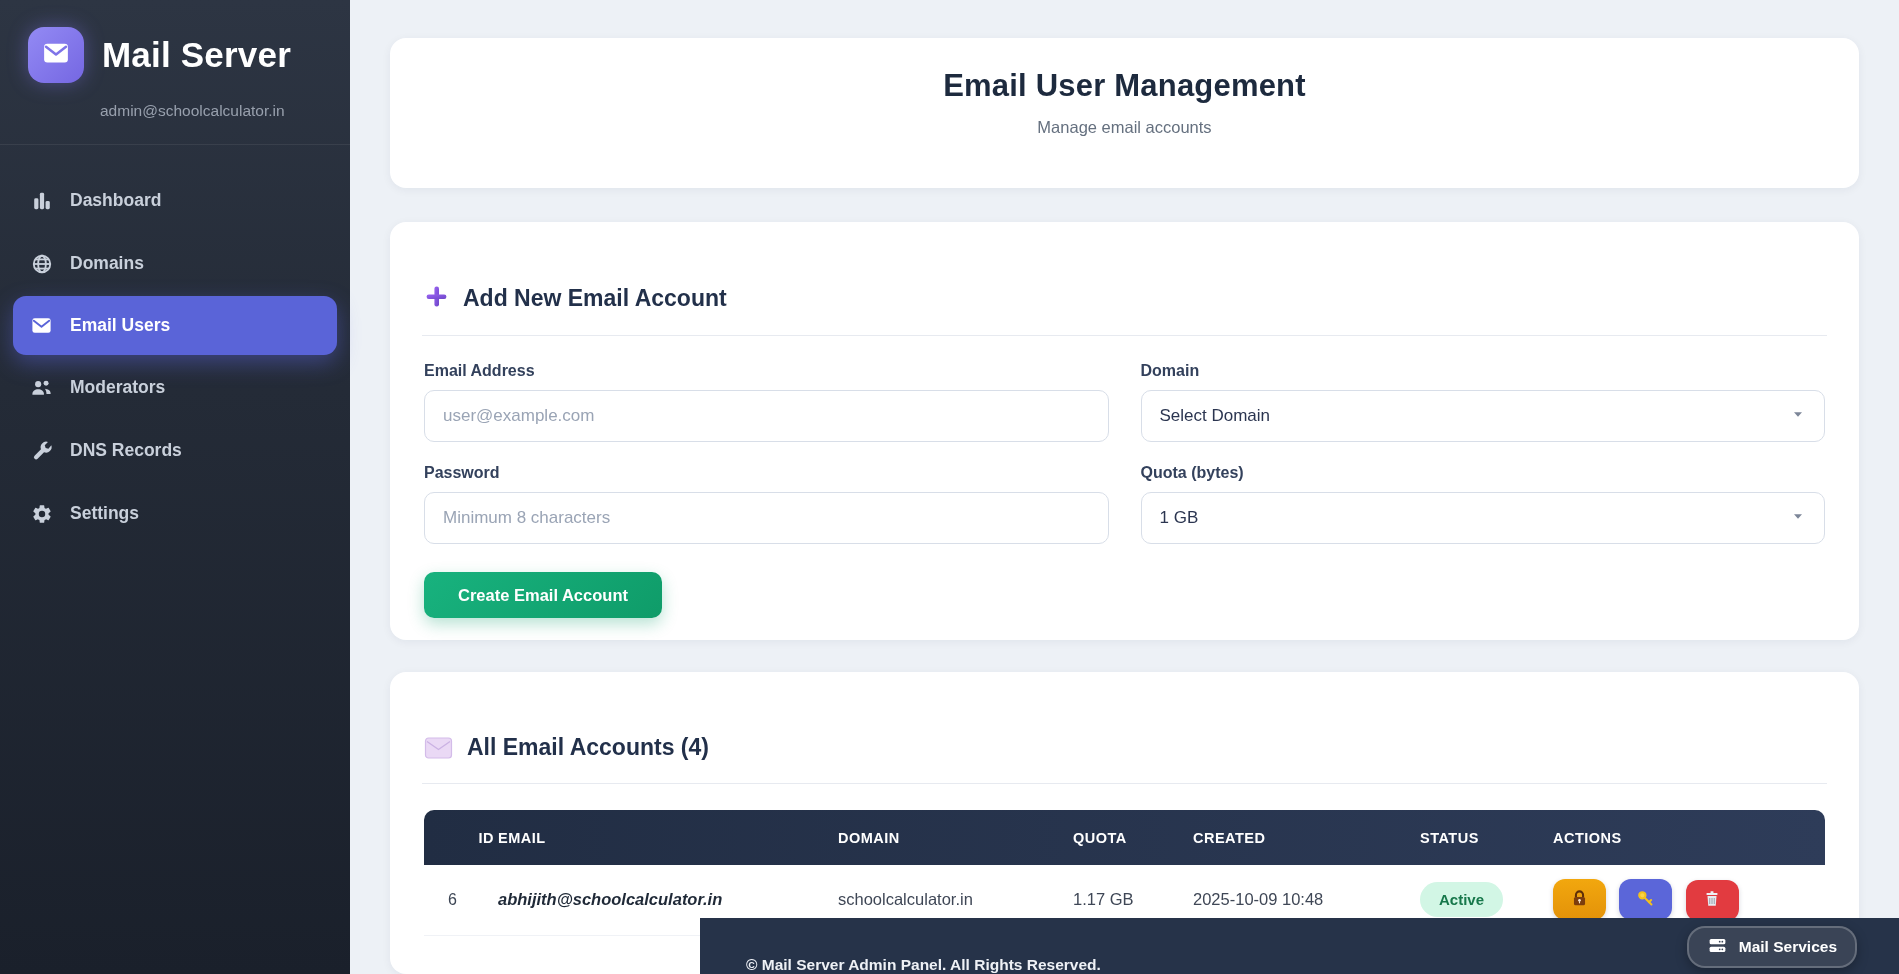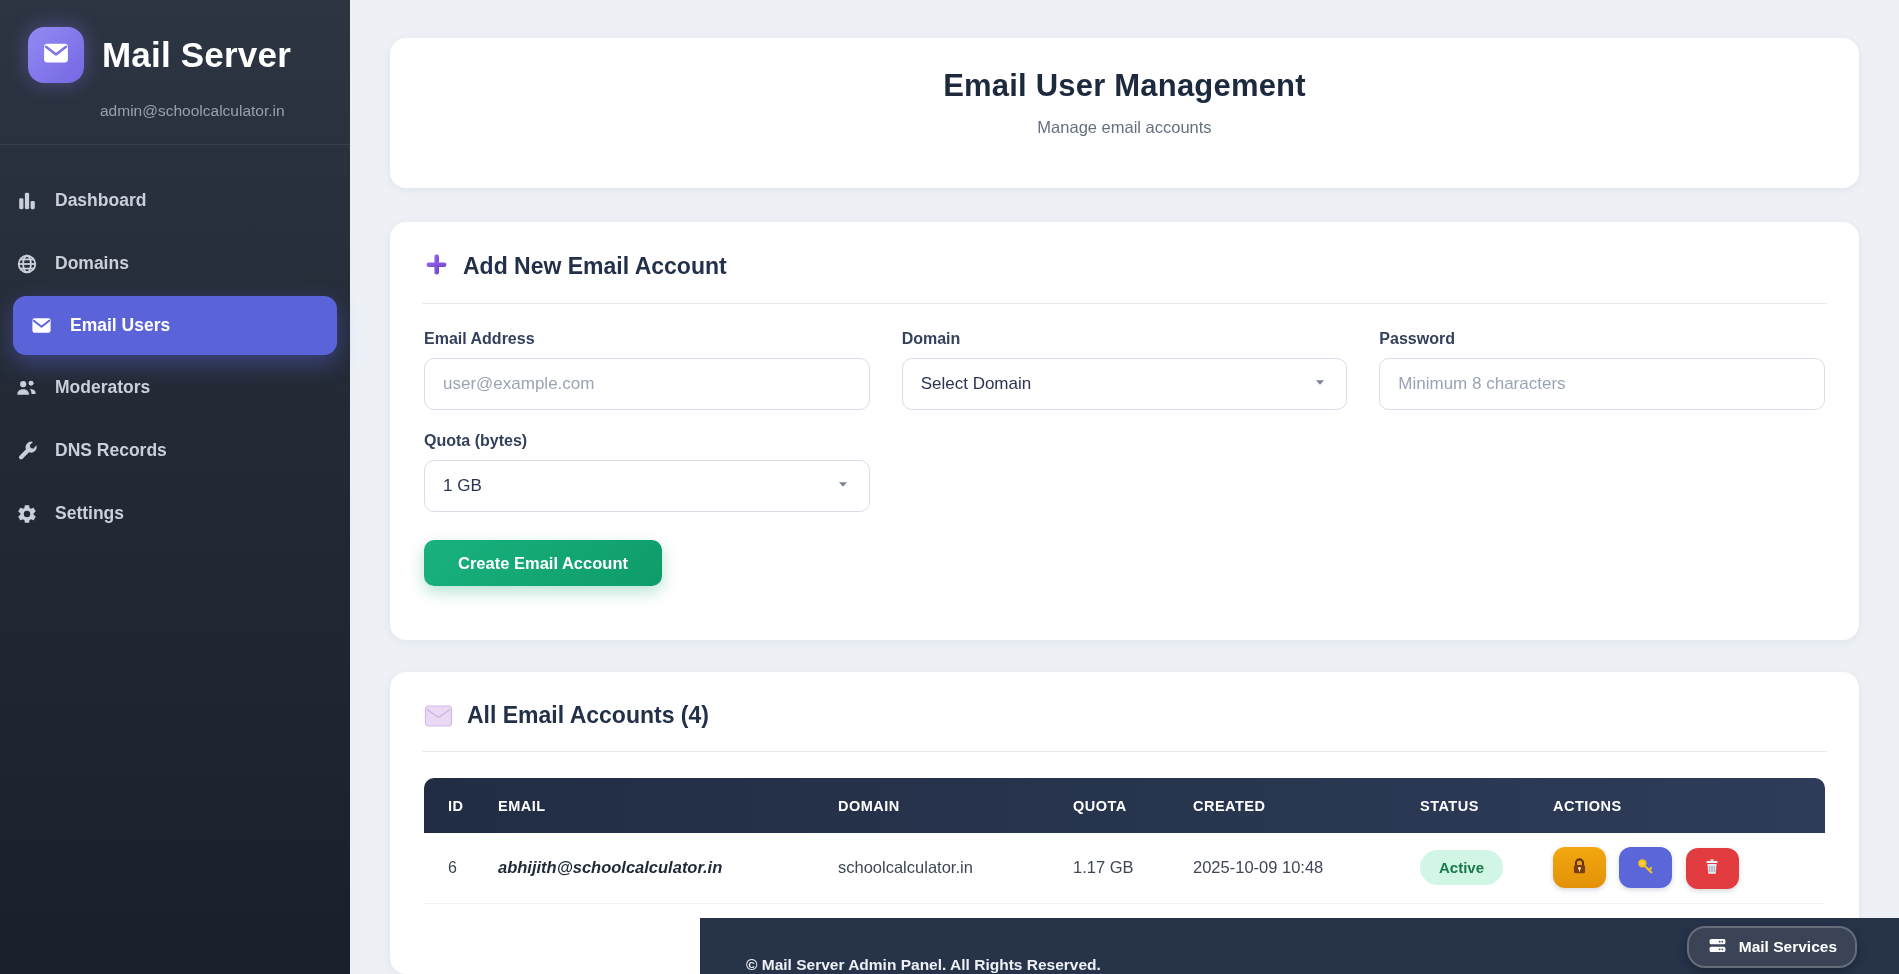--- a/index.html
+++ b/index.html
@@ -12,21 +12,21 @@
   .side-header { padding:27px 28px 24px; border-bottom:1px solid rgba(255,255,255,.07); }
   .logo-row { display:flex; align-items:center; gap:18px; }
   .logo-box { width:56px; height:56px; border-radius:16px; flex:0 0 auto;
     background:linear-gradient(135deg,#938af4,#7567e2);
     display:flex; align-items:center; justify-content:center;
     box-shadow:0 0 20px rgba(132,122,240,.4); }
   .app-title { font-size:35px; font-weight:bold; color:#ffffff; letter-spacing:.2px; }
   .admin-email { margin-top:19px; padding-left:72px; color:#98a0ad; font-size:15.5px; }
 
   .nav { padding-top:24px; }
-  .nav-item { display:flex; align-items:center; gap:17px; height:63px; padding:0 15px;
+  .nav-item { display:flex; align-items:center; gap:17px; height:63px; padding:0 30px;
     color:#c9d0db; font-size:17.5px; font-weight:600; cursor:pointer; }
   .nav-item.active { margin:1px 13px; height:59px; padding:0 17px; border-radius:13px;
     background:#5a64d8; color:#ffffff; box-shadow:0 8px 22px rgba(90,100,216,.45); }
   .nav-icon { width:23px; height:23px; display:flex; align-items:center; justify-content:center; flex:0 0 auto; }
 
   .logout-wrap { position:absolute; left:0; right:0; top:585px;
     border-top:1px solid rgba(255,255,255,.06); padding:16px 14px; }
   .logout-btn { width:100%; height:56px; border-radius:12px; background:#3a2630;
     border:1px solid rgba(246,136,158,.35); color:#f6889e; cursor:pointer;
     display:flex; align-items:center; justify-content:center; gap:12px;
@@ -35,45 +35,45 @@
   
   .main { position:absolute; left:350px; top:0; width:1549px; height:974px; background:#edf1f6; }
   .card { position:absolute; left:40px; width:1469px; background:#ffffff; border-radius:16px;
     box-shadow:0 2px 10px rgba(25,40,70,.06); }
 
   .header-card { top:38px; height:150px; padding:30px 34px;text-align:center; }
   .page-title { font-size:31px; font-weight:bold; color:#1d2a3e; letter-spacing:.2px; }
   .page-subtitle { margin-top:14px; font-size:16.5px; color:#65707f; }
 
   .form-card { top:222px; height:418px; padding:30px 34px; }
-  .section-title-row { display:flex; align-items:center; gap:14px; }
+  .section-title-row { display:flex; align-items:center; gap:14px;margin-top:32px; }
   .section-title { font-size:23px; font-weight:bold; color:#22304a; }
   .divider { height:1px; background:#e7eaf0; margin:22px -2px 26px; }
 
-  .form-grid { display:grid; grid-template-columns:1fr 1fr 1fr; column-gap:32px; row-gap:22px; }
+  .form-grid { display:grid; grid-template-columns:1fr 1fr; column-gap:32px; row-gap:22px; }
   .field-label { font-size:16px; font-weight:bold; color:#33415c; margin-bottom:10px; }
   .text-input { width:100%; height:52px; border:1.5px solid #d8dee8; border-radius:10px;
     padding:0 18px; font-size:17px; color:#333a46; background:#fff; font-family:inherit; outline:none; }
   .text-input::placeholder { color:#9aa4b5; }
   .select-box { height:52px; border:1.5px solid #d8dee8; border-radius:10px; background:#fff;
     display:flex; align-items:center; justify-content:space-between; padding:0 18px;
     font-size:17px; color:#2b3550; cursor:pointer; }
   .submit-btn { margin-top:28px; width:238px; height:46px; border-radius:10px; border:none;
     background:linear-gradient(135deg,#18b27e,#0f9c69); color:#ffffff; cursor:pointer;
     font-weight:bold; font-size:16.5px; font-family:inherit;
     box-shadow:0 6px 16px rgba(18,160,110,.30); }
 
   .table-card { top:672px; height:302px; padding:30px 34px; }
   .mini-env { width:29px; height:22px; display:inline-flex; }
   .table-wrap { margin-top:0; border-radius:10px 10px 0 0; overflow:hidden; }
   table { width:100%; border-collapse:collapse; }
   thead tr { background:linear-gradient(90deg,#212d43 0%, #2e3c59 100%); }
   th { height:55px; text-align:left; color:#ffffff; font-size:14.5px; font-weight:bold;
     letter-spacing:.5px; padding-left:4px; }
-  th:first-child { padding-left:24px; }
+  th:first-child { padding-left:24px;text-align:right; }
   td { height:70px; border-bottom:1px solid #f0f2f6; padding-left:4px; vertical-align:middle; }
   td:first-child { padding-left:24px; }
   .cell-id { font-size:16px; color:#3c4554; }
   .cell-email { font-size:16.5px; font-weight:bold; color:#1f2937;font-style:italic; }
   .cell-plain { font-size:16.5px; color:#3f4756; }
   .badge { display:inline-block; padding:9px 19px; border-radius:999px;
     background:#d2f6e5; color:#17784b; font-weight:bold; font-size:15px; }
   .actions-cell { white-space:nowrap; }
   .action-btn { display:inline-flex; width:53px; height:41px; border-radius:12px; border:none;
     align-items:center; justify-content:center; margin-right:9px; cursor:pointer;

